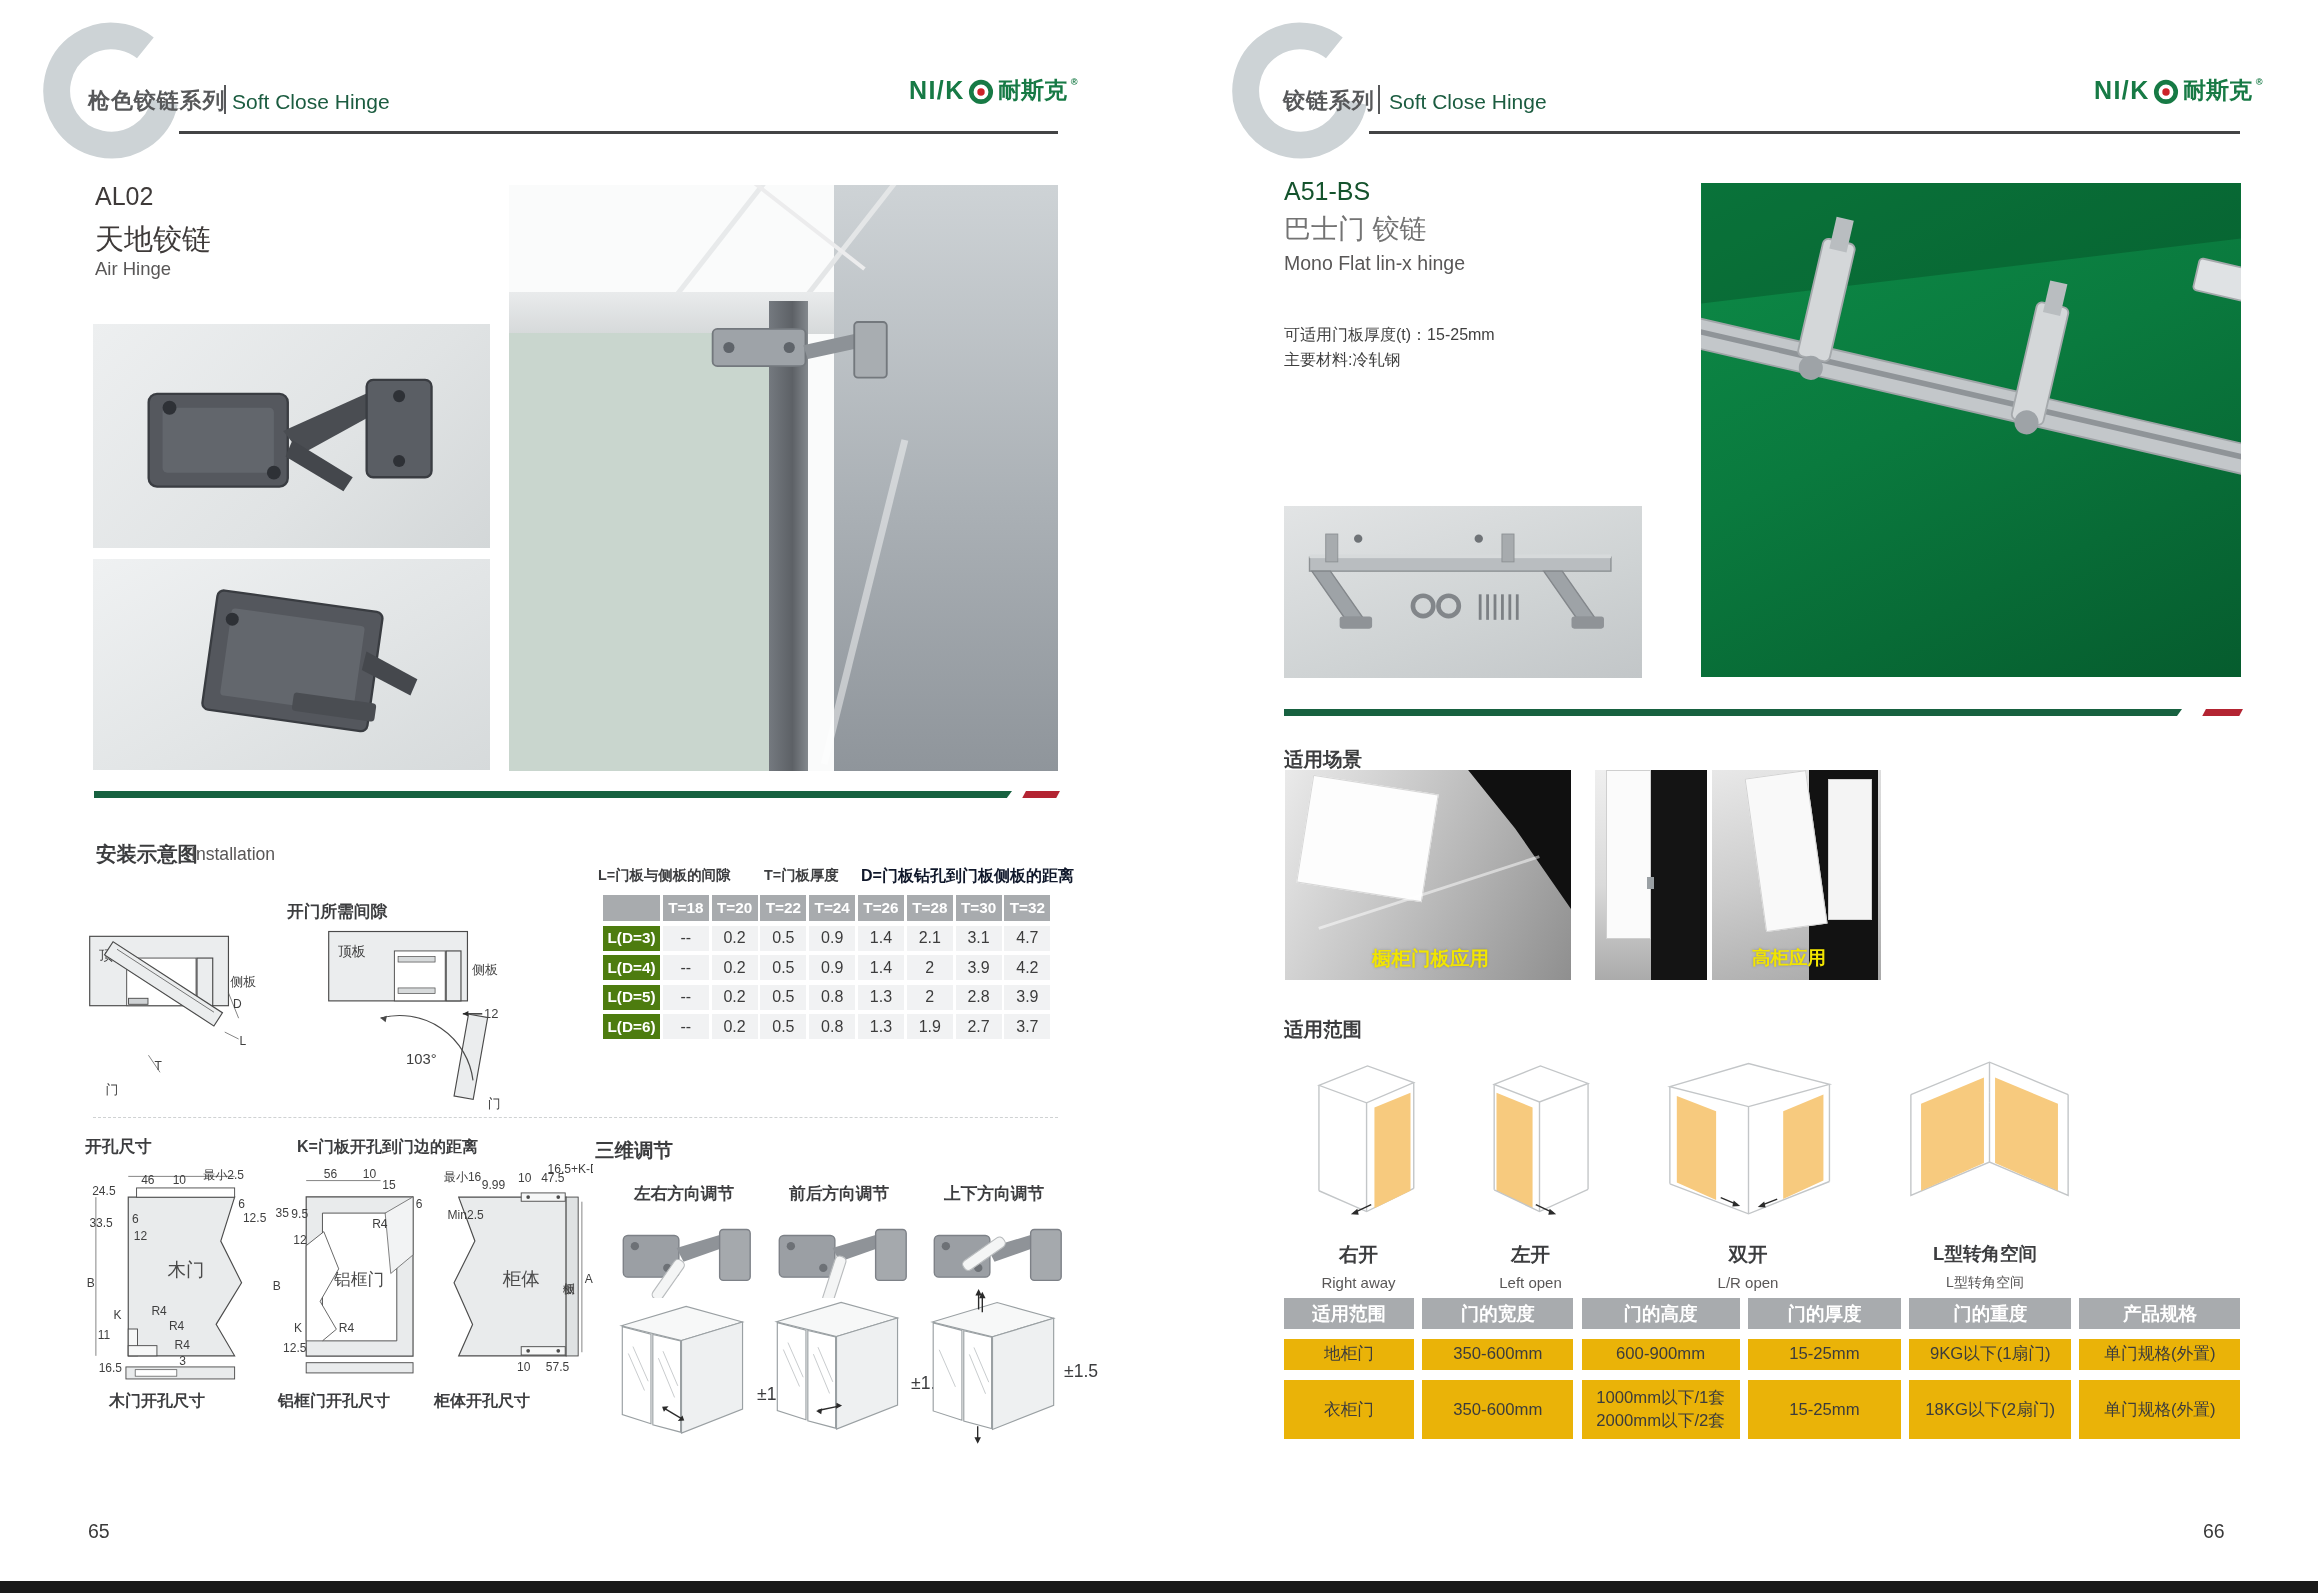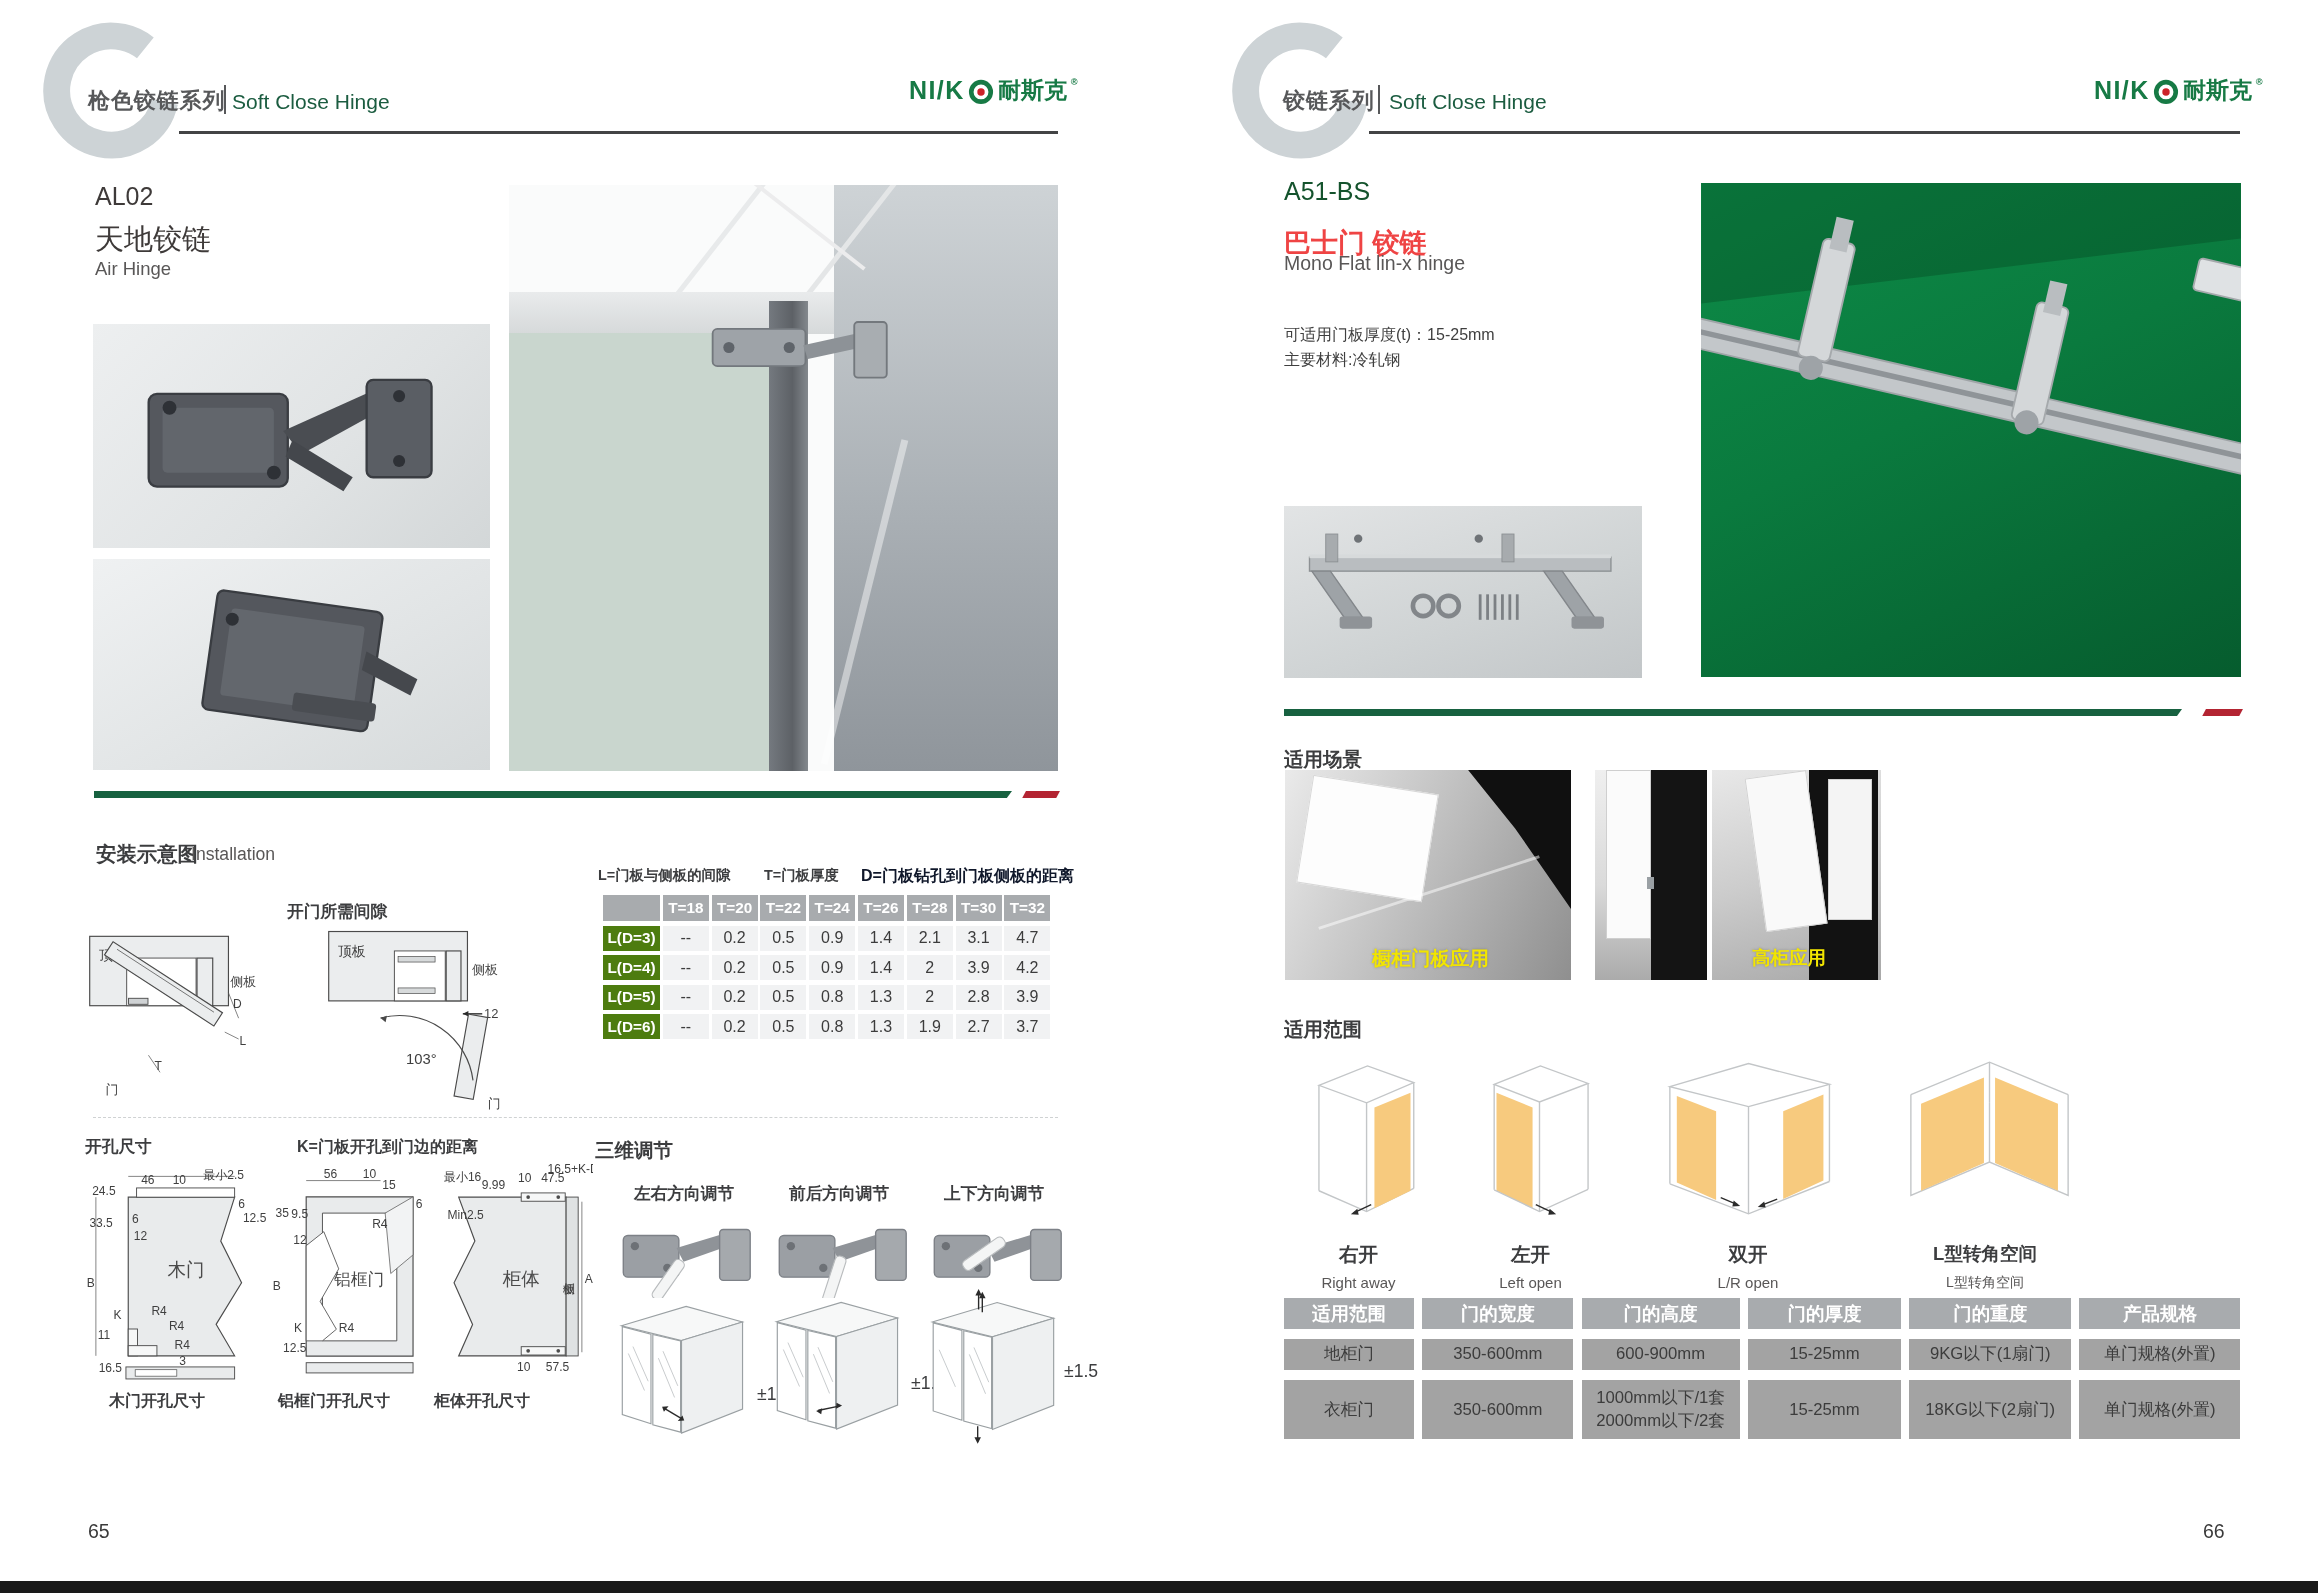--- a/index.html
+++ b/index.html
@@ -22,21 +22,21 @@
         display:flex;align-items:center;justify-content:center}
   .gt-l{background:#4d7c0f;color:#fff;font-size:15.3px;font-weight:bold;
         display:flex;align-items:center;justify-content:center}
   .gt-d{background:#f1f2f3;color:#3c3c3c;font-size:16px;
         display:flex;align-items:center;justify-content:center}
   
   .spec-grid{display:grid;grid-template-columns:130px 151px 158px 153px 162px 161px;
              grid-template-rows:31px 31px 59px;gap:10.2px 8.3px}
   .st-h{background:#a8abae;color:#fff;font-size:18.5px;font-weight:bold;
         display:flex;align-items:center;justify-content:center}
-  .st-c{background:#a3a3a3;color:#3c3c3c;font-size:16.7px;text-align:center;line-height:1.35;
+  .st-c{background:#eab308;color:#3c3c3c;font-size:16.7px;text-align:center;line-height:1.35;
         display:flex;flex-direction:column;align-items:center;justify-content:center}
   .nisko{display:flex;align-items:flex-start;gap:3.7px;color:#177a45;font-weight:bold}
   .nisko .lat{font-size:25px;letter-spacing:1.4px;line-height:1}
   .nisko .cjk{font-size:23px;line-height:1.05}
   .nisko .reg{font-size:9.3px;line-height:1}
   .scene-label{color:#f2e500;font-weight:bold;font-size:19.5px;text-shadow:0 0 2.8px rgba(0,0,0,.25)}
   .greenbar{background:#176140}
   .redbar{background:#b32432;transform:skewX(-28deg)}
 </style>
 </head>
@@ -386,21 +386,21 @@
   <span class="lat">NI/K</span>
   <svg width="26" height="26" viewBox="0 0 56 56">
     <circle cx="28" cy="30" r="21" fill="none" stroke="#177a45" stroke-width="10"></circle>
     <circle cx="28" cy="30" r="8" fill="#cc2229"></circle>
   </svg>
   <span class="cjk">耐斯克</span>
   <span class="reg">®</span>
 </div>
 
 <div class="abs" style="left:1284px;top:177px;font-size:25px;color:#14532d">A51-BS</div>
-<div class="abs" style="left:1284px;top:225px;font-size:27px;font-weight:bold;color:#ef4444">巴士门 铰链</div>
+<div class="abs" style="left:1284px;top:211px;font-size:27px;font-weight:normal;color:#737373">巴士门 铰链</div>
 <div class="abs" style="left:1284px;top:252px;font-size:19.5px;color:#595757">Mono Flat lin-x hinge</div>
 <div class="abs" style="left:1284px;top:325px;font-size:16px;color:#3f3f3f">可适用门板厚度(t)：15-25mm</div>
 <div class="abs" style="left:1284px;top:350px;font-size:16px;color:#3f3f3f">主要材料:冷轧钢</div>
 
 <div class="abs" style="left:1284px;top:506px;width:358px;height:172px;background:linear-gradient(160deg,#e2e4e5 0%,#cfd3d4 60%,#c2c6c8 100%)">
   <svg width="358" height="172" viewBox="0 0 772 370">
     <rect x="55" y="110" width="650" height="30" fill="#b9bdc0" stroke="#8d9194" stroke-width="3"></rect>
     <rect x="55" y="104" width="650" height="8" fill="#d7dadb"></rect>
     <rect x="90" y="60" width="26" height="60" fill="#a7abae" stroke="#8d9194" stroke-width="2"></rect>
     <rect x="470" y="60" width="26" height="60" fill="#a7abae" stroke="#8d9194" stroke-width="2"></rect>

